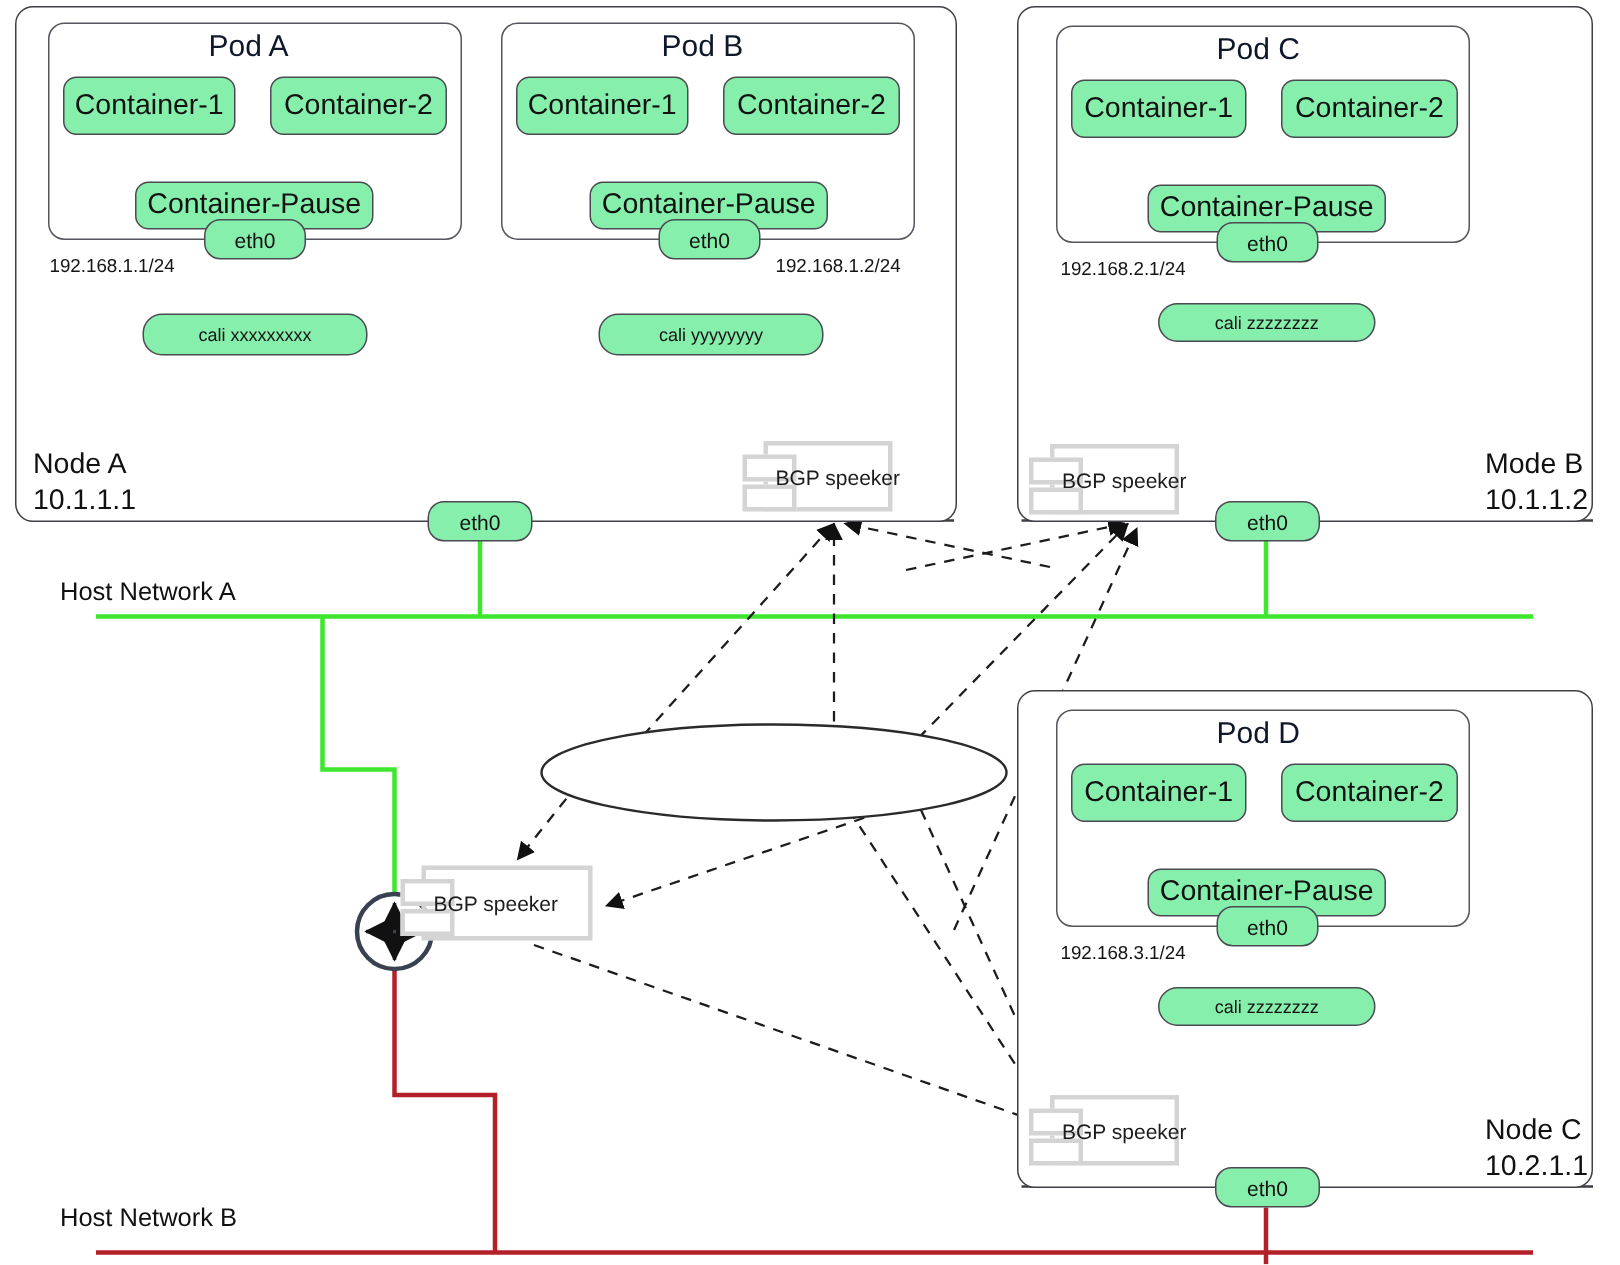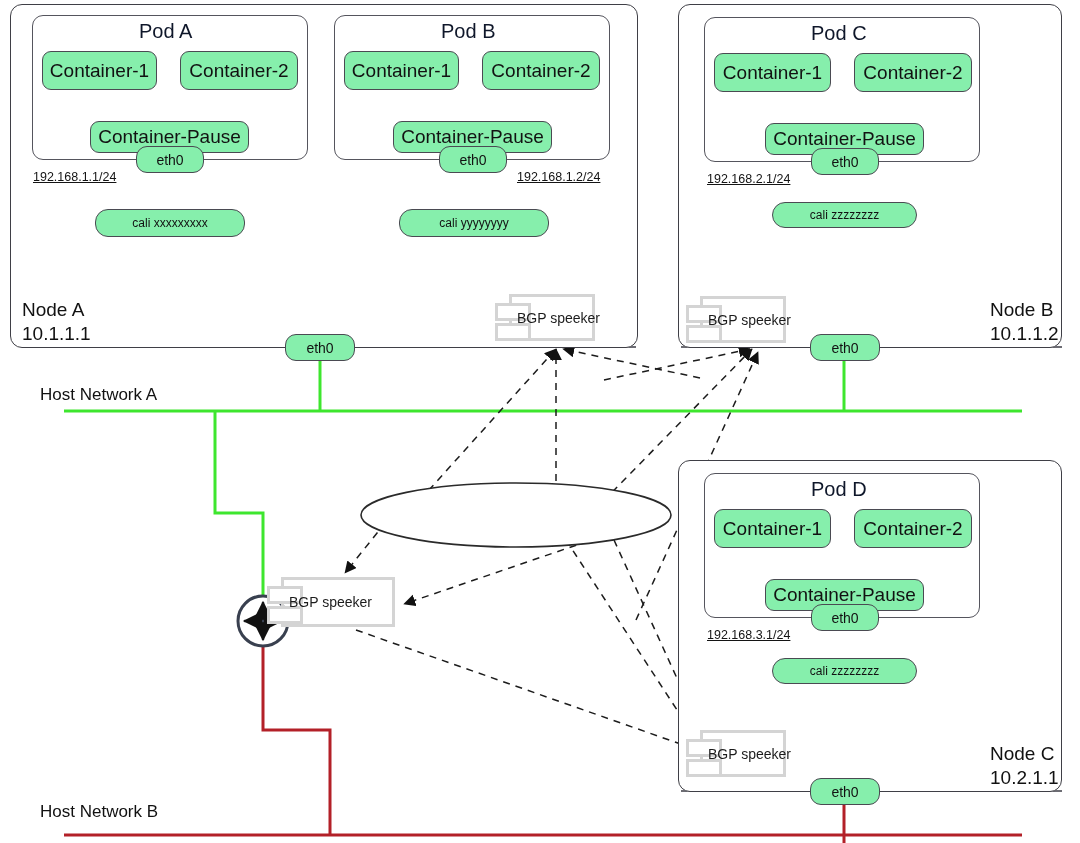--- a/index.html
+++ b/index.html
@@ -14,21 +14,21 @@
   .node-box{border-radius:12px;border:1.7px solid #3f3f46;background:#ffffff;}
   .pod-box{border-radius:11px;border:1.6px solid #55555d;background:#ffffff;}
   .ctr{font-size:19px;}
   .pause{font-size:19px;}
   .eth{font-size:14px;border-radius:11px;}
   .cali{font-size:12px;border-radius:13px;}
 
   .plain{position:absolute;white-space:nowrap;}
   .pod-title{font-size:20px;color:#0f172a;}
   .node-title{font-size:19px;color:#111111;line-height:1.25;}
-  .ip-lbl{font-size:12.5px;color:#141414;text-decoration:underline;}
+  .ip-lbl{font-size:12.5px;color:#141414;}
   .hostnet-lbl{font-size:17px;color:#111111;}
 
   
   .rtable{position:absolute;box-sizing:border-box;background:#c8efc3;
           border:1.4px solid #3c3c3c;padding:4px 6px 5px 6px;}
   .rtable div{font-size:11.5px;color:#101010;line-height:1.42;white-space:nowrap;}
   .rtable .r-dst{text-align:left;}
   .rtable .r-nh{text-align:center;}
 
   
@@ -214,21 +214,21 @@
 
   <div class="bgp" style="left:495px;top:294px;width:100px;height:47px;">
     <div class="body"></div>
     <div class="tab t1"></div>
     <div class="tab t2"></div>
     <div class="txt">BGP speeker</div>
   </div>
 
   <div class="rbox node-box" style="left:678px;top:4px;width:384px;height:344px;"></div>
   <div class="plain node-title" style="left:990px;top:298px;text-align:left;">
-    <div>Node B</div>
+    <div>Mode B</div>
     <div>10.1.1.2</div>
   </div>
 
   <div class="rbox pod-box" style="left:704px;top:17px;width:276px;height:145px;"></div>
   <div class="plain pod-title" style="left:811px;top:22px;">Pod C</div>
   <div class="rbox ctr" style="left:714px;top:53px;width:117px;height:39px;">Container-1</div>
   <div class="rbox ctr" style="left:854px;top:53px;width:118px;height:39px;">Container-2</div>
   <div class="rbox pause" style="left:765px;top:123px;width:159px;height:32px;">Container-Pause</div>
   <div class="rbox eth" style="left:811px;top:148px;width:68px;height:27px;">eth0</div>
   <div class="plain ip-lbl" style="left:707px;top:172px;">192.168.2.1/24</div>

